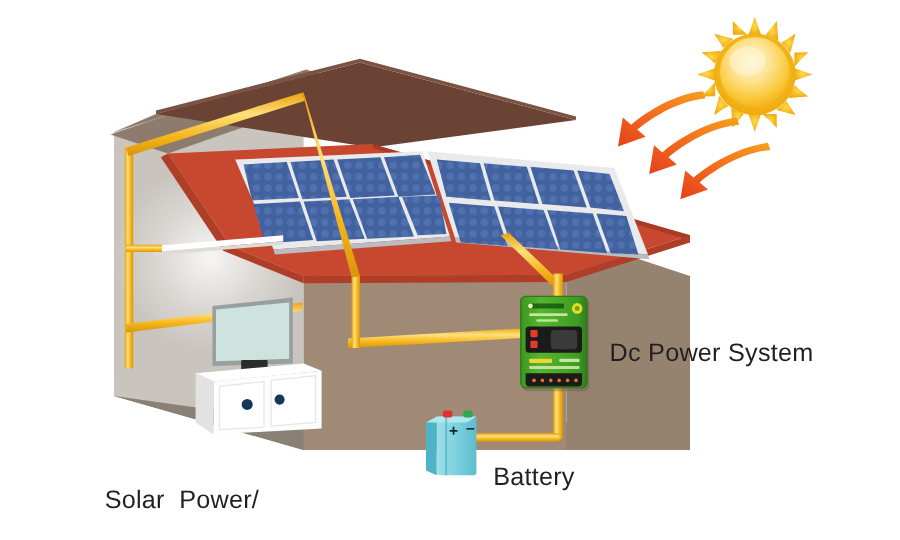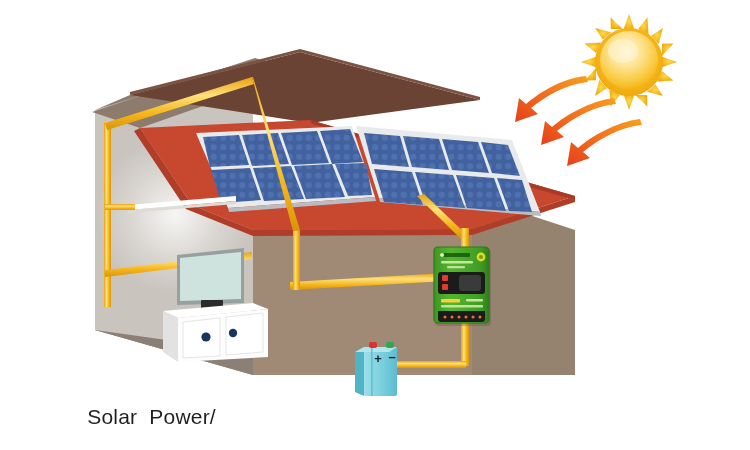--- a/index.html
+++ b/index.html
@@ -253,21 +253,23 @@
       </g>
       <g>
         <path d="M614,98 C590,101 566,115 552,127 L545,121 L541,145 L564,137 L557,131 C572,119 593,106 616,104 Z" fill="url(#arrowG)"></path>
       </g>
       <g>
         <path d="M640,119 C616,122 592,136 578,148 L571,142 L567,166 L590,158 L583,152 C598,140 619,127 642,125 Z" fill="url(#arrowG)"></path>
       </g>
     </g>
   </svg>
 
-
+  <div class="lbl" id="lbl-dc">Dc Power System</div>
+
+  <div class="lbl" id="lbl-bat">Battery</div>
 
   <div class="lbl" id="lbl-home">
     <span>Solar  Power/</span><br>
     
   </div>
 
   <div class="sr">Off-grid Solar Dc Power System for a Home</div>
 </div>
 
 </body></html>

